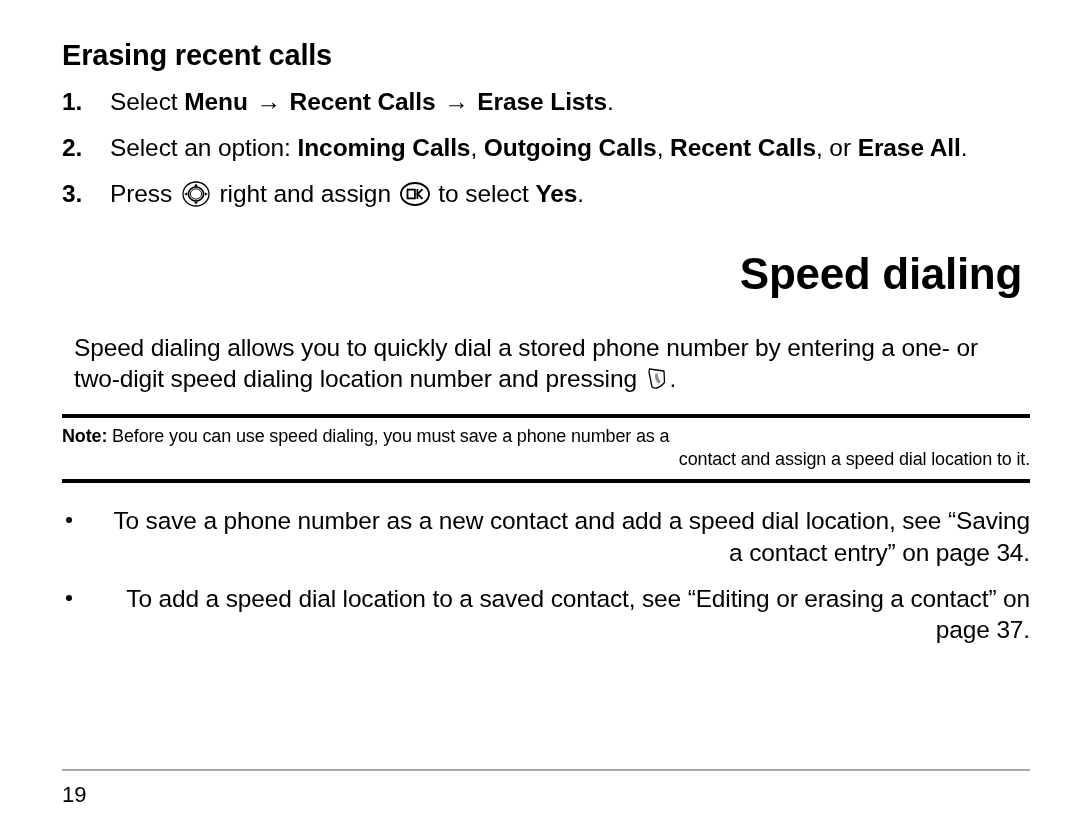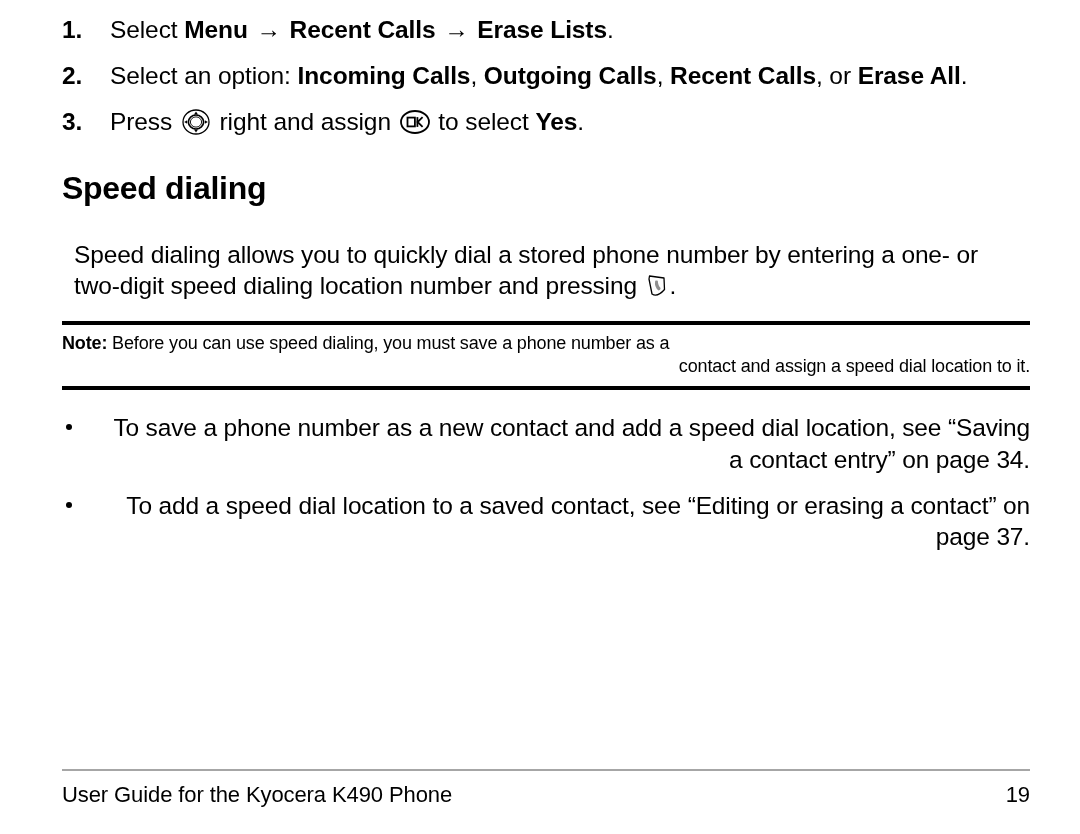--- a/index.html
+++ b/index.html
@@ -27,26 +27,27 @@
   
   .h-section {
     font-size: 29px;
     font-weight: bold;
     letter-spacing: -0.2px;
     line-height: 1.1;
     margin: 0;
   }
   .h-section.first { padding-top: 40px; }
   .h-major {
-    font-size: 32px;
+    font-size: 44px;
     font-weight: bold;
     letter-spacing: -0.3px;
     line-height: 1.1;
-    margin: 0;
+    margin: 8px;
     padding-top: 33px;
+    text-align: right;
   }
 
   
   .steps {
     margin: 0;
     padding: 0;
     list-style: none;
   }
   .step {
     position: relative;
@@ -171,20 +172,21 @@
     margin: 0 1px;
     vertical-align: -5px;
   }
   .icon-nav svg, .icon-ok svg, .icon-send svg { display: block; }
 </style>
 </head>
 <body>
 
 <div class="page">
 
+  <h2 class="h-section first">Erasing recent calls</h2>
 
   <ol class="steps">
 
     <li class="step">
       <span class="step-num">1.</span>
       <span><span>Select </span><b>Menu</b><span class="arrow"> → </span><b>Recent Calls</b><span class="arrow"> → </span><b>Erase Lists</b><span>.</span></span>
     </li>
 
     <li class="step">
       <span class="step-num">2.</span>
@@ -242,16 +244,15 @@
       <span class="bullet-dot"></span>
       <span>To add a speed dial location to a saved contact, see “Editing or erasing a contact” on page 37.</span>
     </li>
   </ul>
 
 </div>
 
 <div class="footer">
   <div class="footer-rule"></div>
   <div class="footer-row">
-    <span>User Guide for the Kyocera K490 Phone</span>
     <span>19</span>
   </div>
 </div>
 
 </body></html>

